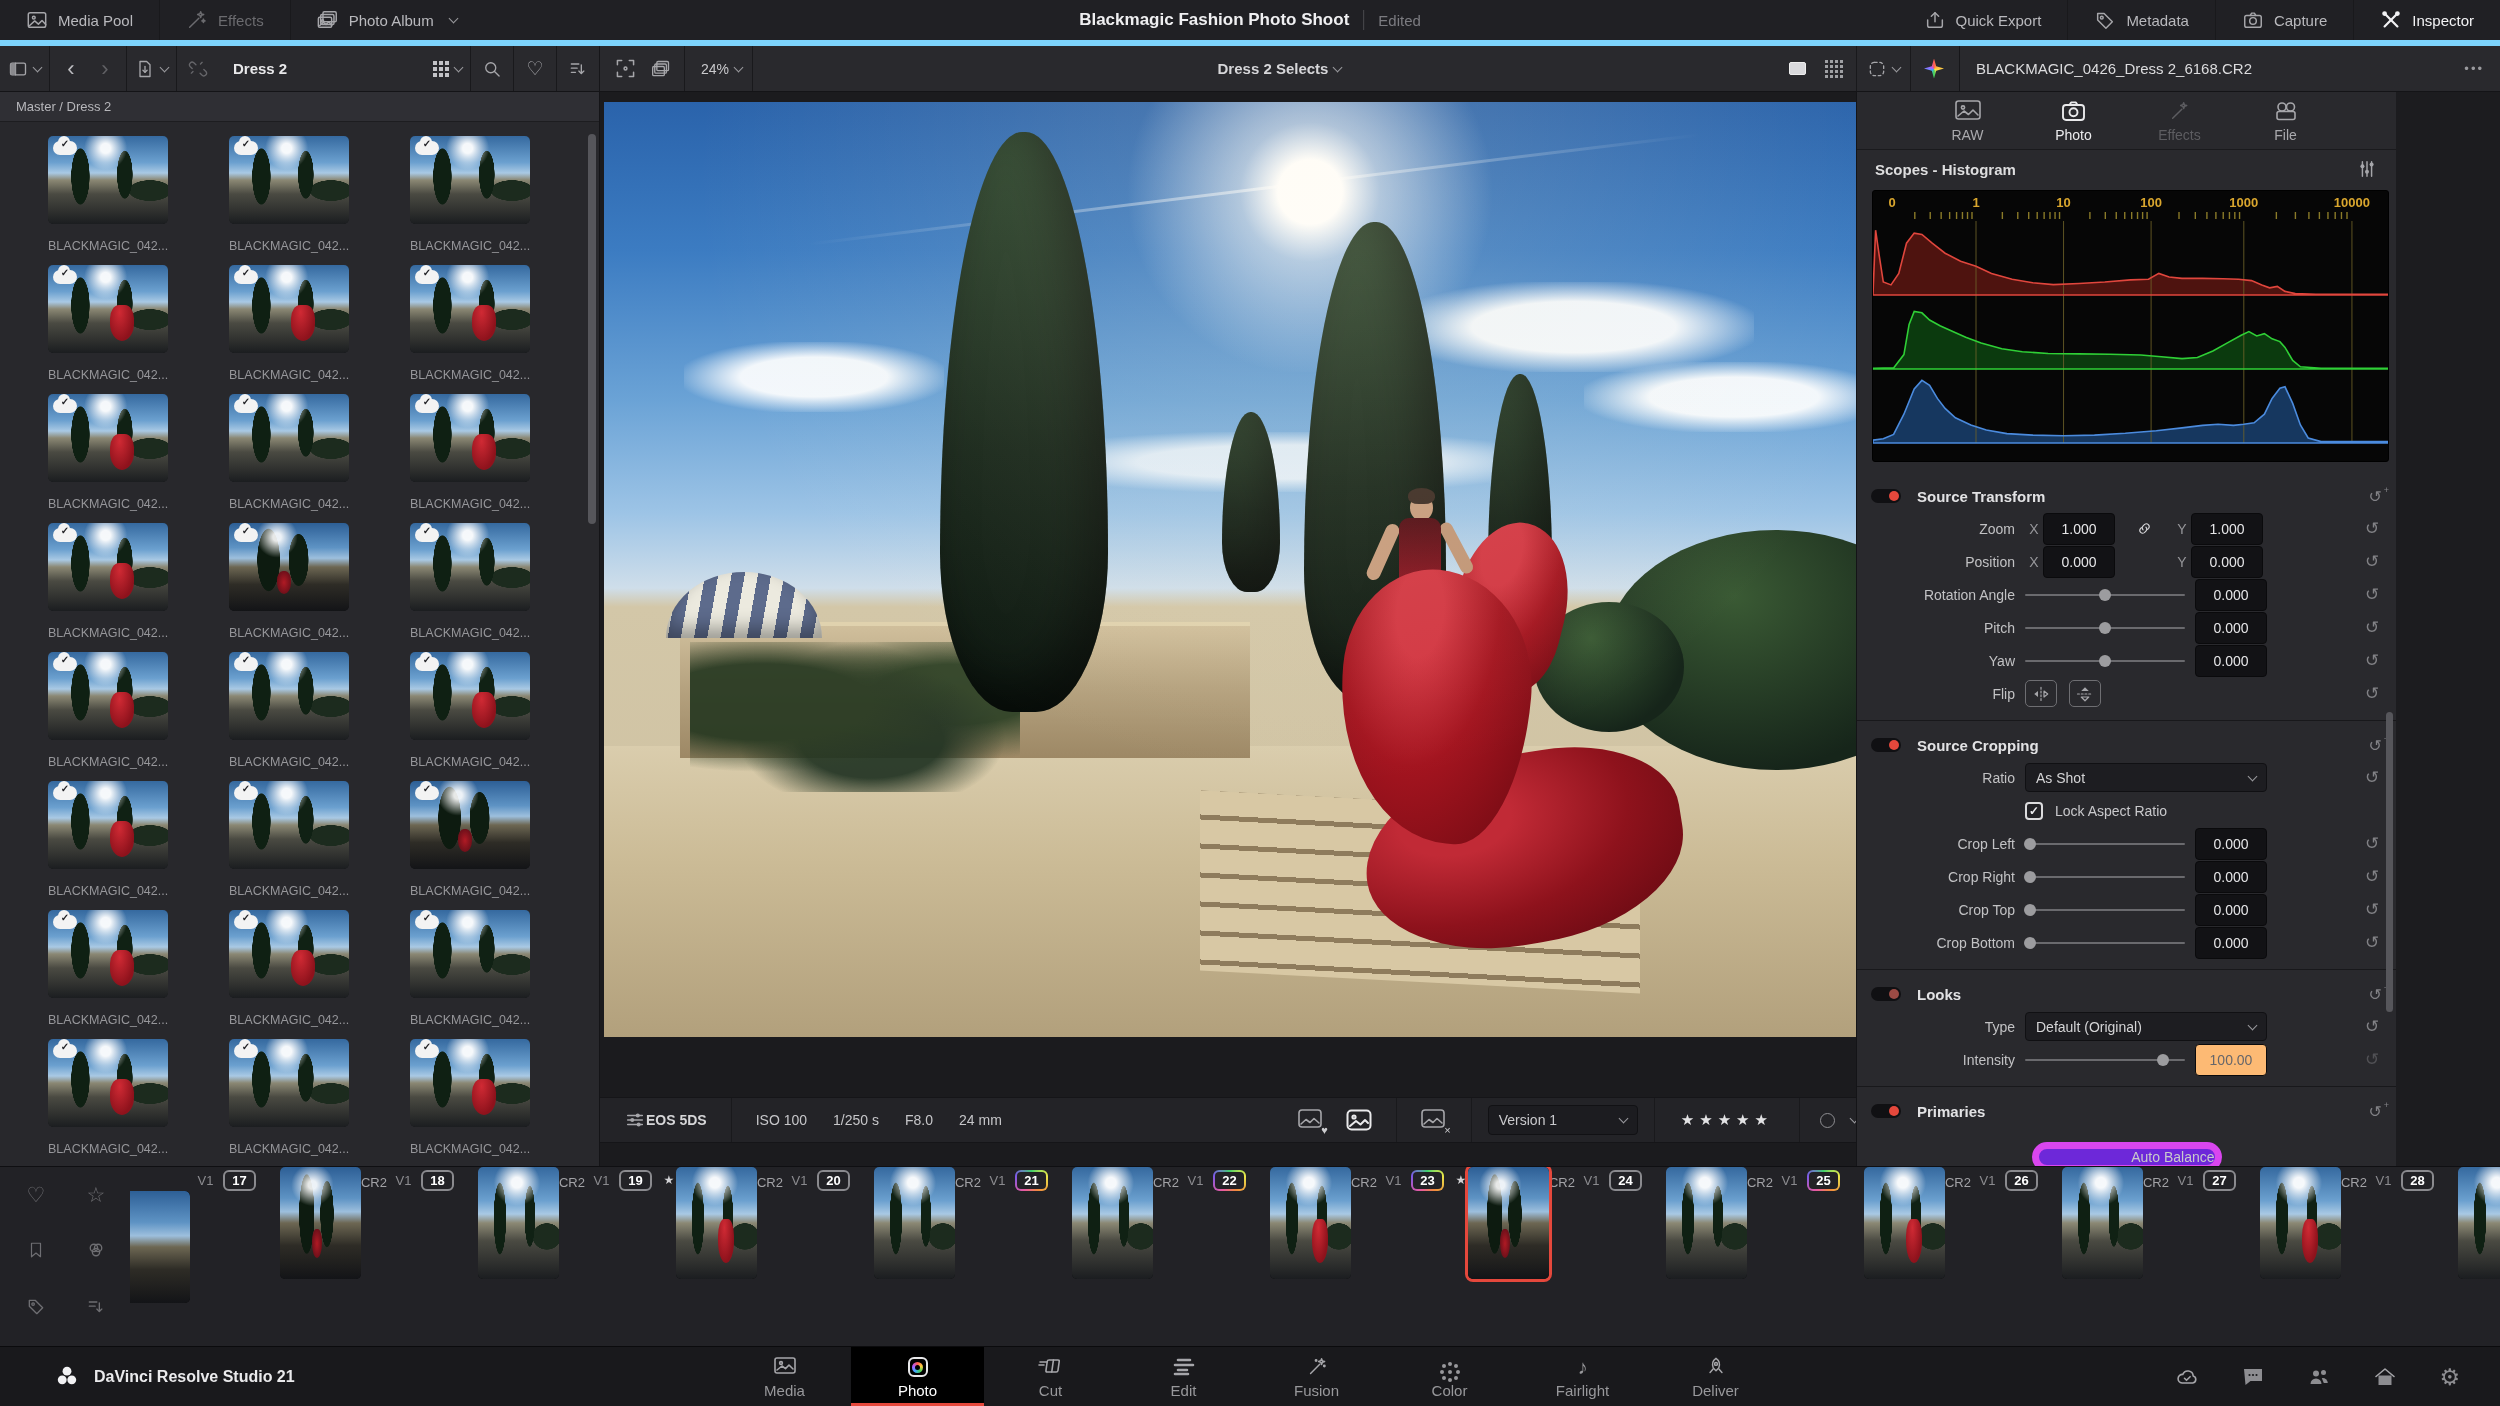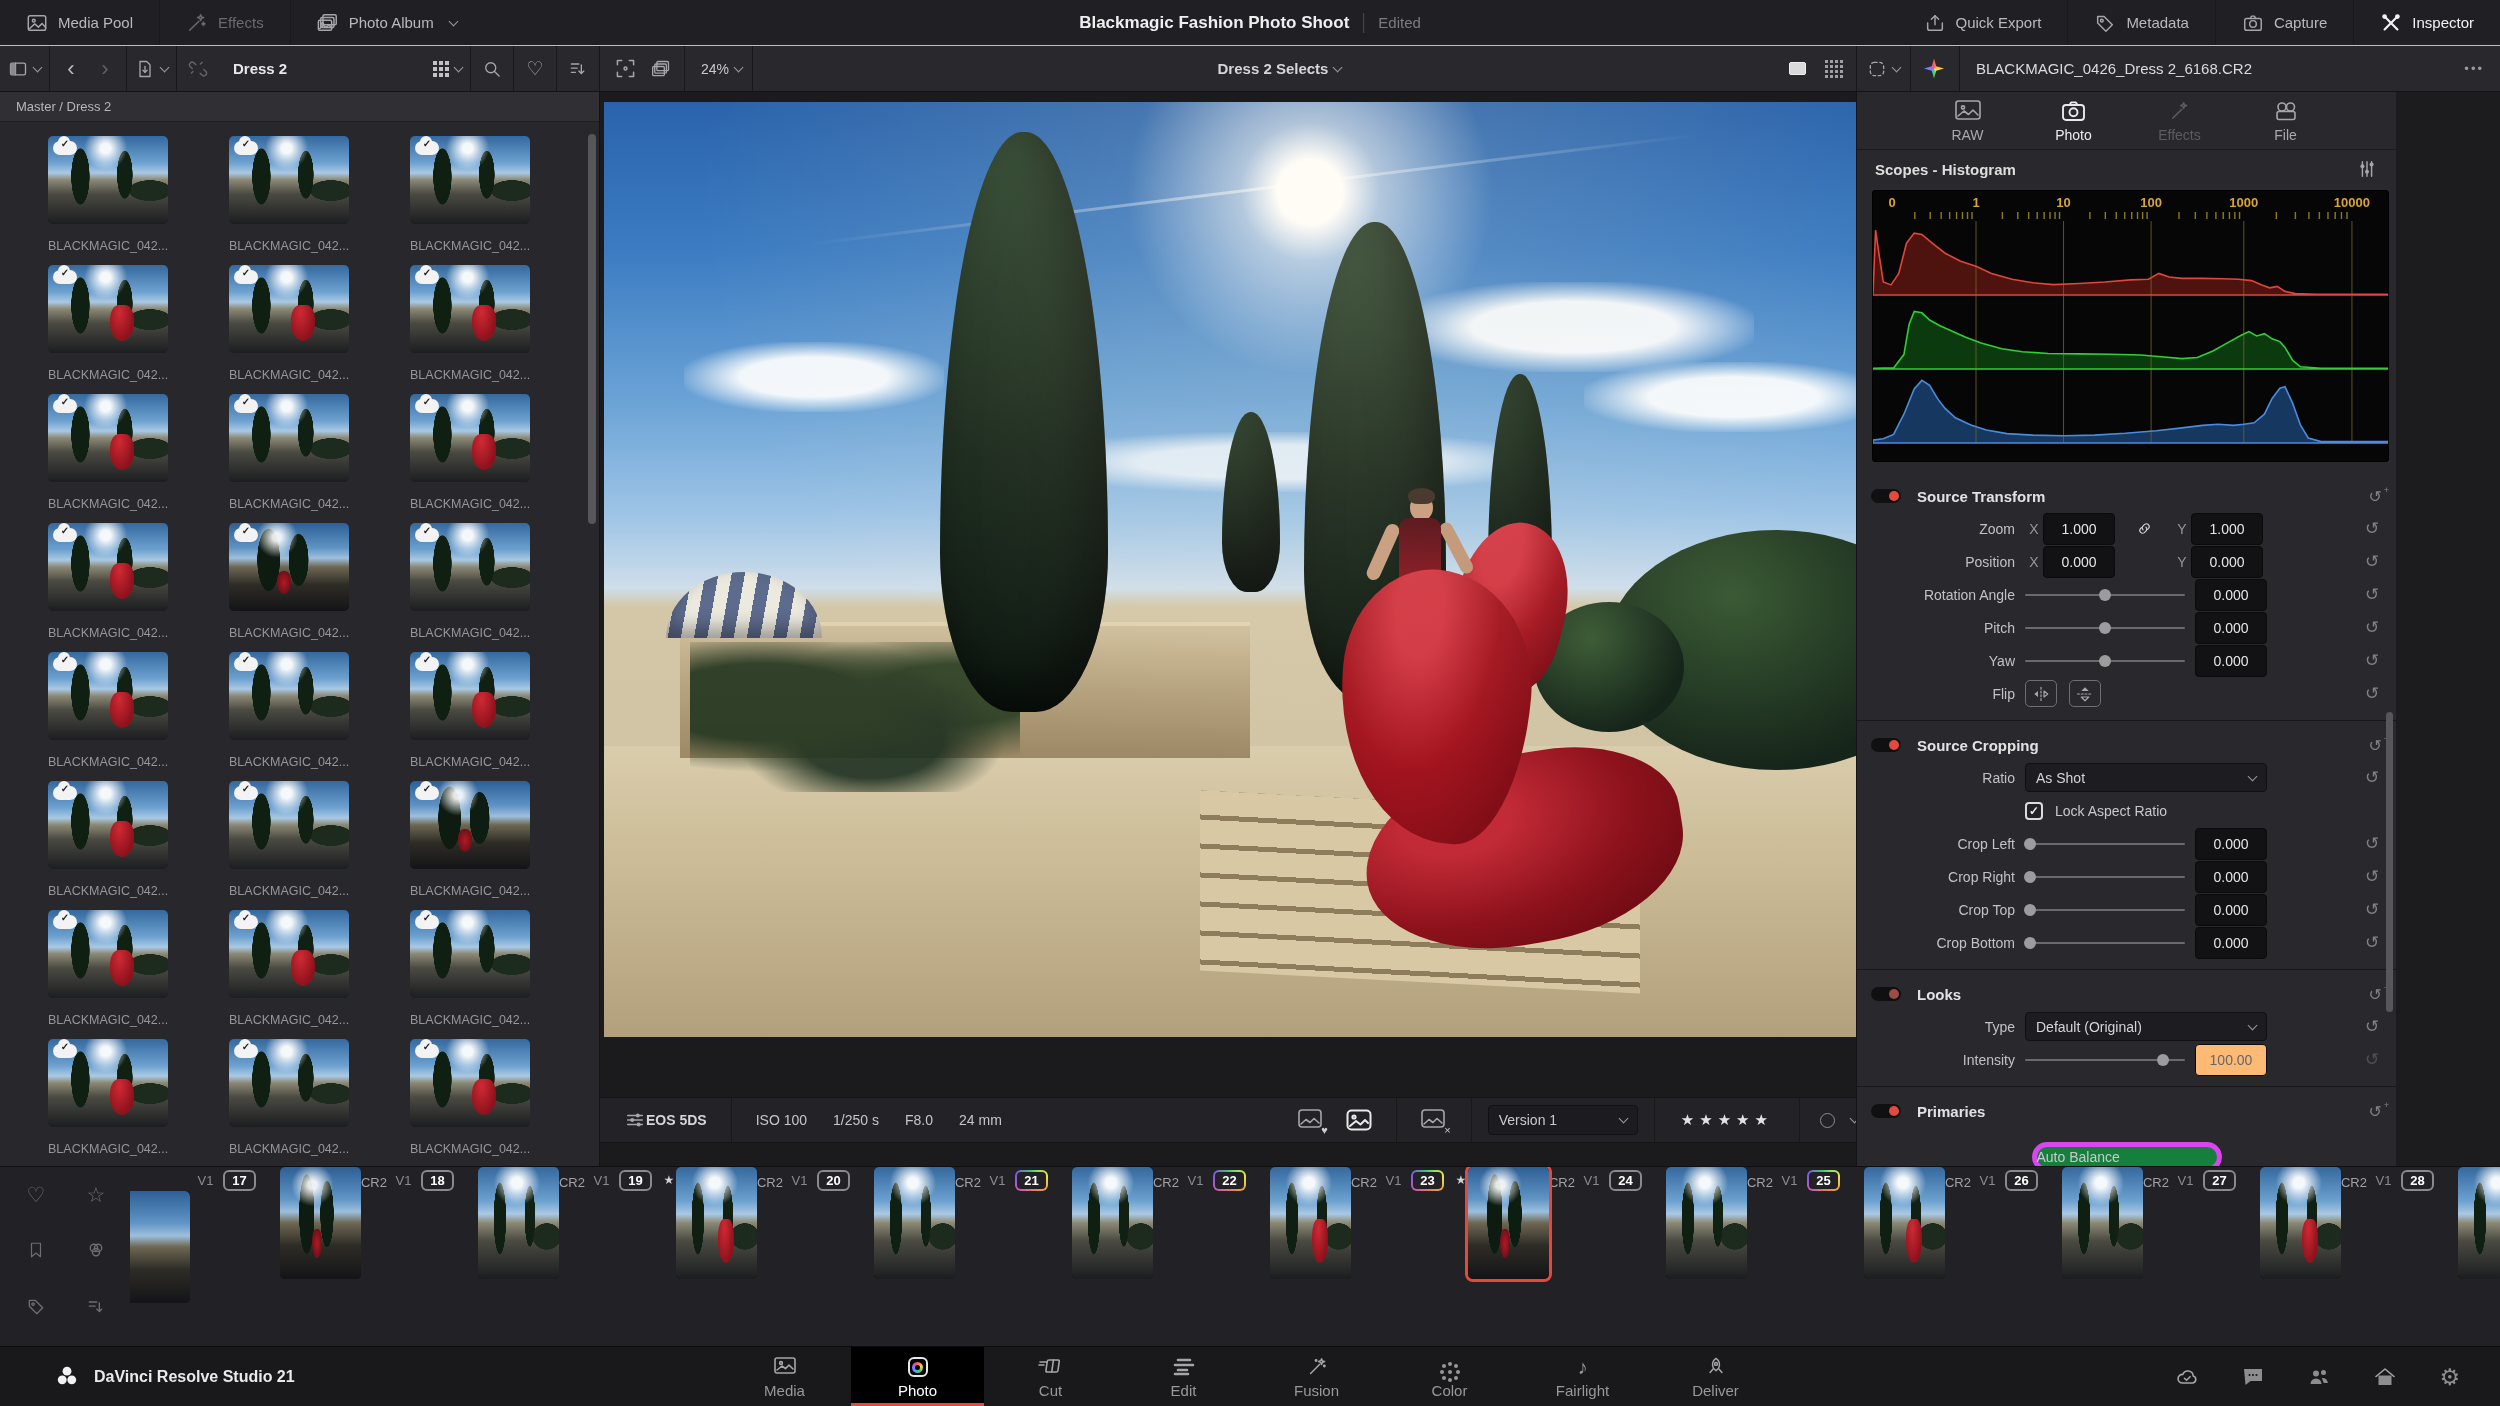--- a/index.html
+++ b/index.html
@@ -2,21 +2,21 @@
 <html><head>
 <meta charset="utf-8">
 <style>
 *{margin:0;padding:0;box-sizing:border-box}
 html,body{width:2500px;height:1406px;overflow:hidden}
 body{position:relative;background:#1c1c1f;font-family:"Liberation Sans",sans-serif;font-size:14px;color:#c6c6c9;-webkit-user-select:none}
 svg.svgi{stroke:#a6a6aa;fill:none;stroke-width:1.6;stroke-linecap:round;stroke-linejoin:round}
 .vd{width:1px;align-self:stretch;background:#19191c}
 .chev{width:7px;height:7px;border-right:1.8px solid #9a9a9e;border-bottom:1.8px solid #9a9a9e;transform:rotate(45deg);display:inline-block;margin:-3px 0 0 6px;flex:none}
 
-#topbar{position:absolute;left:0;top:0;width:2500px;height:46px;background:#202024;display:flex;align-items:center;border-bottom:1px solid #7dd3fc}
+#topbar{position:absolute;left:0;top:0;width:2500px;height:46px;background:#202024;display:flex;align-items:center;border-bottom:6px solid #7dd3fc}
 .tb-btn{display:flex;align-items:center;gap:10px;padding:0 26px;height:100%;color:#b9b9bd;font-size:15px}
 .tb-btn.dim{color:#6b6b6f}
 .tb-btn.dim svg.svgi{stroke:#6b6b6f}
 .tb-btn.active{color:#f2f2f4}
 .tb-btn.active svg.svgi{stroke:#f2f2f4}
 #topbar .title-wrap{position:absolute;left:50%;top:0;height:100%;transform:translateX(-50%);display:flex;align-items:center;gap:14px}
 #topbar .title{font-size:17px;font-weight:700;color:#efeff1}
 #topbar .tsep{width:1px;height:20px;background:#4a4a4e}
 #topbar .edited{font-size:15px;color:#7b7b80}
 #topbar .right{margin-left:auto;display:flex;align-items:center;height:100%}
@@ -134,21 +134,21 @@
 .val{width:72px;height:32px;background:#121215;border:1px solid #0a0a0c;border-radius:4px;color:#e6e6e8;text-align:center;font-size:14px;font-family:"Liberation Sans",sans-serif;flex:none}
 .val.dim{color:#66666a;background:#fdba74}
 .linkw{width:58px;display:flex;justify-content:center;flex:none}
 .gapw{width:58px;flex:none}
 .slider{width:160px;height:2px;background:#6a6a6e;border-radius:2px;position:relative;margin-right:10px;flex:none}
 .slider .hnd{position:absolute;top:-5px;width:12px;height:12px;border-radius:50%;background:#9c9c9f}
 .hnd.mid{left:calc(50% - 6px)}.hnd.lft{left:-1px}.hnd.rgt{left:calc(86% - 6px)}
 .dropdown{width:242px;height:29px;background:#1d1d21;border:1px solid #101013;border-radius:4px;display:flex;align-items:center;justify-content:space-between;padding:0 10px;color:#d4d4d6}
 .checkbox{width:18px;height:18px;border:2px solid #dcdcde;border-radius:4px;display:flex;align-items:center;justify-content:center;font-size:12px;font-weight:700;color:#ececee;background:#222226}
 .flipbtn{width:32px;height:27px;border:1px solid #6e6e72;border-radius:5px;display:flex;align-items:center;justify-content:center;margin-right:12px}
-.autobal{position:absolute;left:50%;transform:translateX(-50%);top:1050px;width:190px;height:30px;border:5px solid #d946ef;border-radius:15px;display:flex;align-items:center;justify-content:flex-start;color:#c9c9cc;background:#15803d}
+.autobal{position:absolute;left:50%;transform:translateX(-50%);top:1050px;width:190px;height:30px;border:7px solid #d946ef;border-radius:15px;display:flex;align-items:center;justify-content:flex-end;color:#c9c9cc;background:#6d28d9}
 
 #filmstrip{position:absolute;left:0;top:1166px;width:2500px;height:180px;background:#222226;border-top:1px solid #0f0f12;overflow:hidden}
 #fs-items{position:absolute;left:199px;top:0;display:flex;gap:10px}
 .fs-item{width:188px;display:flex;flex-direction:row;align-items:flex-start}
 .fs-head{position:relative;height:22px;margin-top:2px;width:100%;display:flex;align-items:center;justify-content:center;font-size:13px}
 .fs-head .v1{position:absolute;right:calc(50% + 26px);color:#8b8b8f}
 .fs-stars{position:absolute;left:calc(50% + 28px);color:#d2d2d5;font-size:12px;letter-spacing:2px;white-space:nowrap}
 .badge{border:2px solid #8a8a8e;border-radius:6px;padding:0 7px;min-width:30px;text-align:center;font-weight:700;color:#fff;font-size:13px;background:#222226;line-height:17px}
 .badge.multi{border-color:transparent;background:linear-gradient(#222226,#222226) padding-box,conic-gradient(#3fd06b,#e8e84a,#f08a3c,#e85aa0,#7a5ae8,#3fd06b) border-box}
 .fs-thumb{width:188px;height:112px;border-radius:5px;position:relative;background:#0b0b0d}

